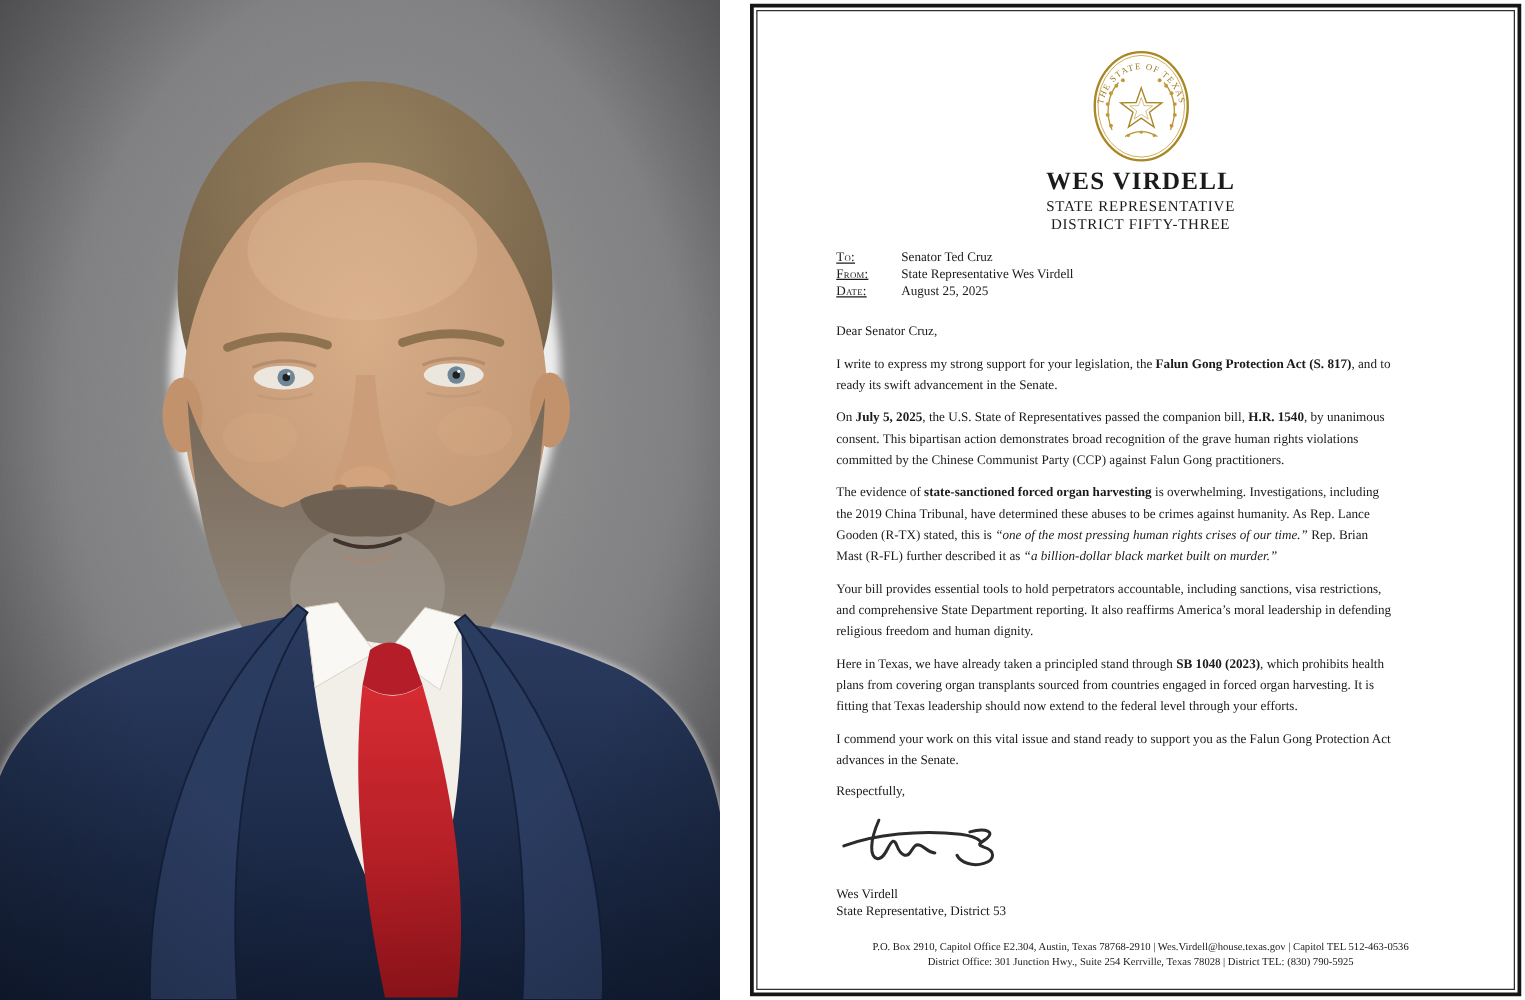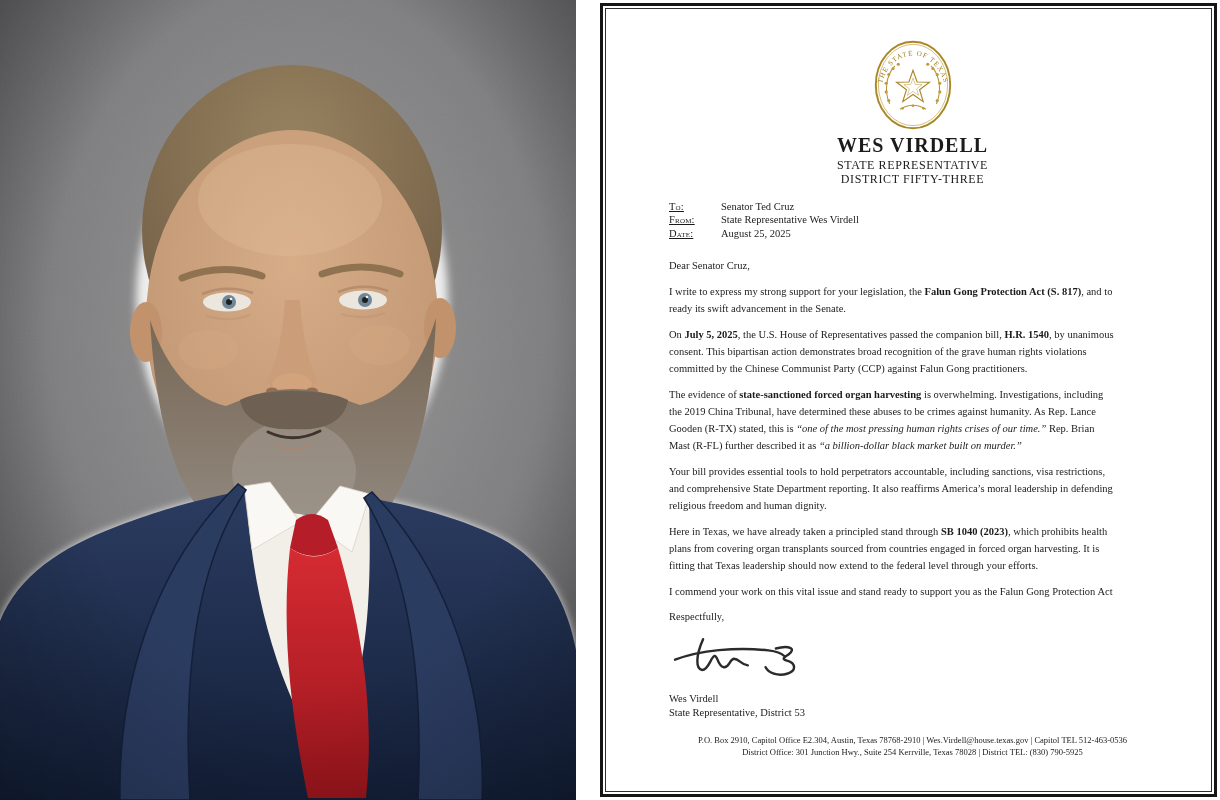--- a/index.html
+++ b/index.html
@@ -201,21 +201,21 @@
         </div>
 
       <div class="salutation">Dear Senator Cruz,</div>
 
       <div id="body-paras">
           <div class="para">
             <div class="line"><span>I write to express my strong support for your legislation, the </span><span class="b">Falun Gong Protection Act (S. 817)</span><span>, and to</span></div>
             <div class="line"><span>ready its swift advancement in the Senate.</span></div>
           </div>
           <div class="para">
-            <div class="line"><span>On </span><span class="b">July 5, 2025</span><span>, the U.S. House of Representatives passed the companion bill, </span><span class="b">H.R. 1540</span><span>, by unanimous</span></div>
+            <div class="line"><span>On </span><span class="b">July 5, 2025</span><span>, the U.S. State of Representatives passed the companion bill, </span><span class="b">H.R. 1540</span><span>, by unanimous</span></div>
             <div class="line"><span>consent. This bipartisan action demonstrates broad recognition of the grave human rights violations</span></div>
             <div class="line"><span>committed by the Chinese Communist Party (CCP) against Falun Gong practitioners.</span></div>
           </div>
           <div class="para">
             <div class="line"><span>The evidence of </span><span class="b">state-sanctioned forced organ harvesting</span><span> is overwhelming. Investigations, including</span></div>
             <div class="line"><span>the 2019 China Tribunal, have determined these abuses to be crimes against humanity. As Rep. Lance</span></div>
             <div class="line"><span>Gooden (R-TX) stated, this is </span><span class="i">“one of the most pressing human rights crises of our time.”</span><span> Rep. Brian</span></div>
             <div class="line"><span>Mast (R-FL) further described it as </span><span class="i">“a billion-dollar black market built on murder.”</span></div>
           </div>
           <div class="para">
@@ -223,20 +223,21 @@
             <div class="line"><span>and comprehensive State Department reporting. It also reaffirms America’s moral leadership in defending</span></div>
             <div class="line"><span>religious freedom and human dignity.</span></div>
           </div>
           <div class="para">
             <div class="line"><span>Here in Texas, we have already taken a principled stand through </span><span class="b">SB 1040 (2023)</span><span>, which prohibits health</span></div>
             <div class="line"><span>plans from covering organ transplants sourced from countries engaged in forced organ harvesting. It is</span></div>
             <div class="line"><span>fitting that Texas leadership should now extend to the federal level through your efforts.</span></div>
           </div>
           <div class="para">
             <div class="line"><span>I commend your work on this vital issue and stand ready to support you as the Falun Gong Protection Act</span></div>
+            <div class="line"><span>advances in the Senate.</span></div>
           </div>
         </div>
 
       <div class="closing">Respectfully,</div>
 
       <svg class="signature" viewBox="0 0 160 60">
         <g stroke="#2b2b2b" stroke-width="2.6" fill="none" stroke-linecap="round">
           <path d="M 4,34 C 30,24 70,20 104,24 C 112,25 118,27 121,30"></path>
           <path d="M 34,12 C 26,30 26,44 33,45 C 40,45 42,32 46,30 C 50,29 49,40 56,42 C 62,43 62,34 67,33 C 73,33 74,39 82,40"></path>
           <path d="M 112,22 C 126,18 134,22 126,28 C 120,32 118,33 124,35 C 134,38 134,46 124,49 C 114,52 104,48 101,42"></path>

